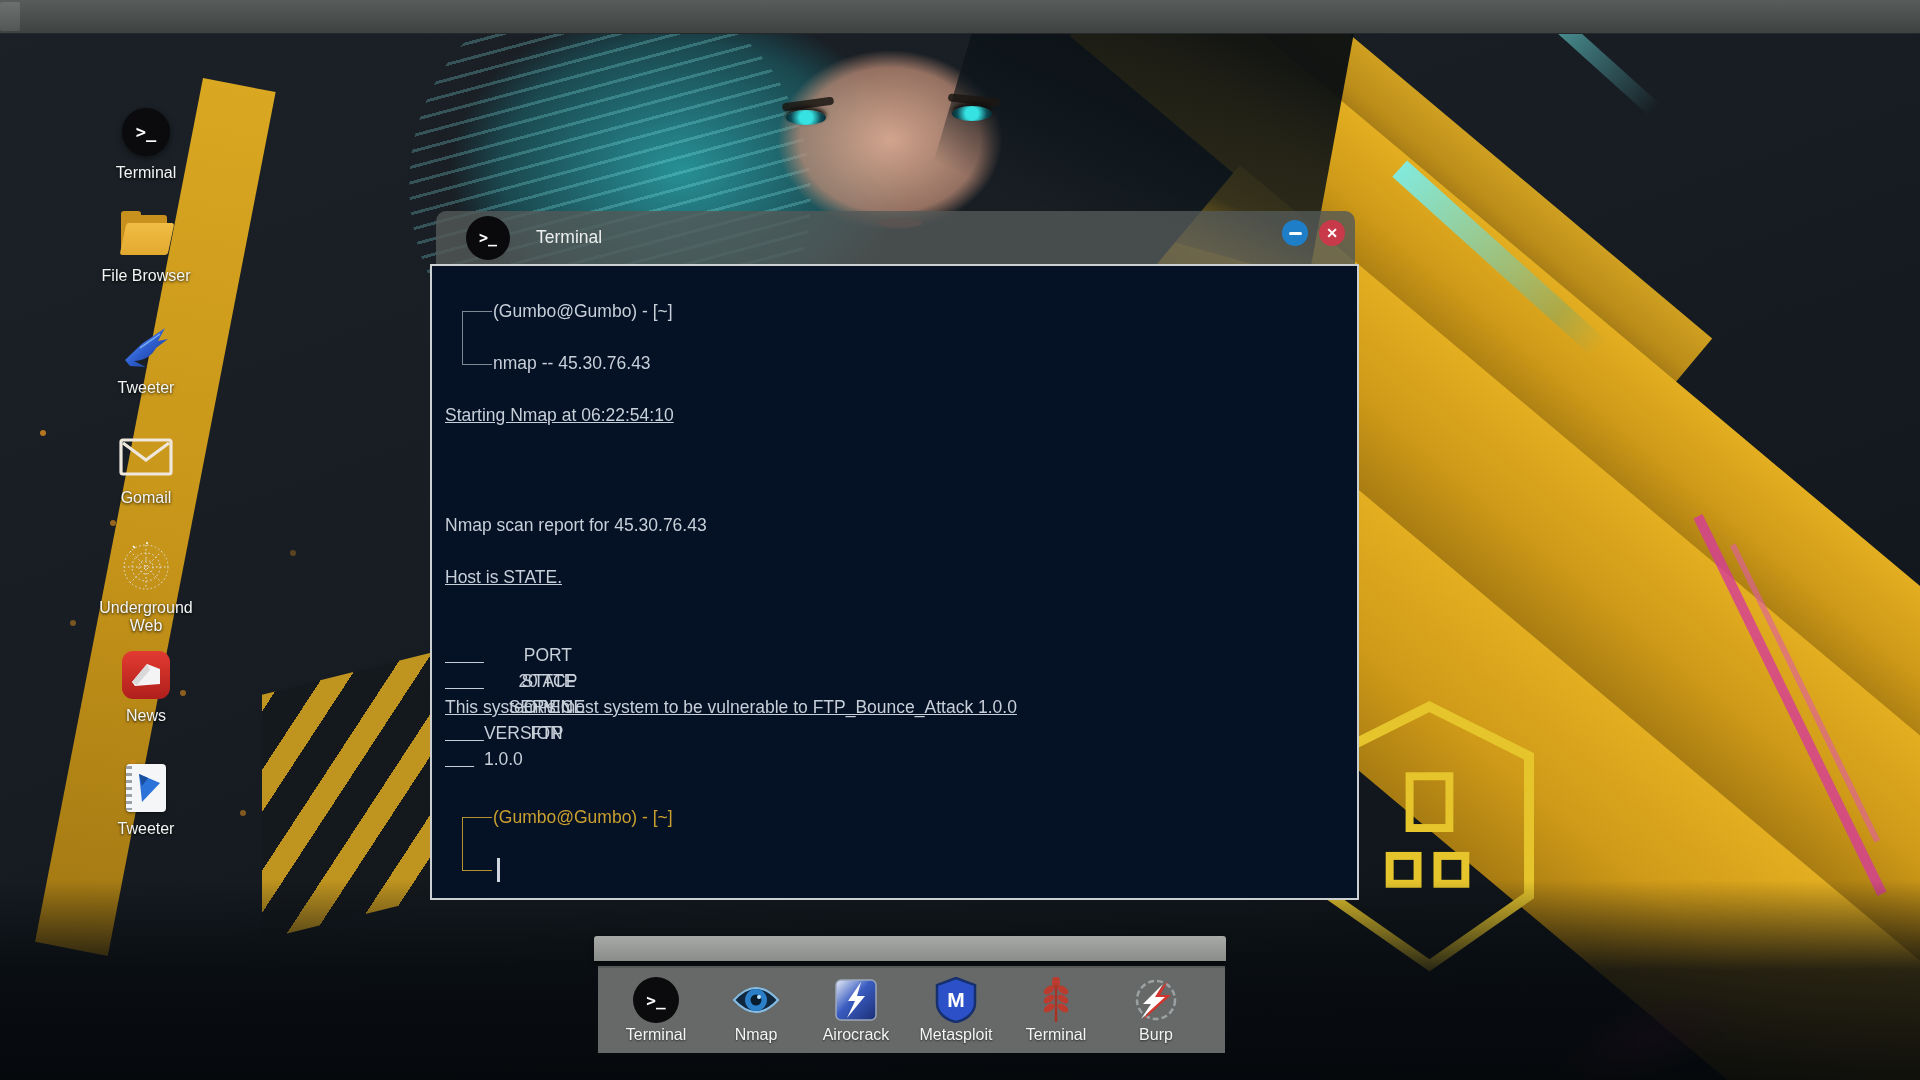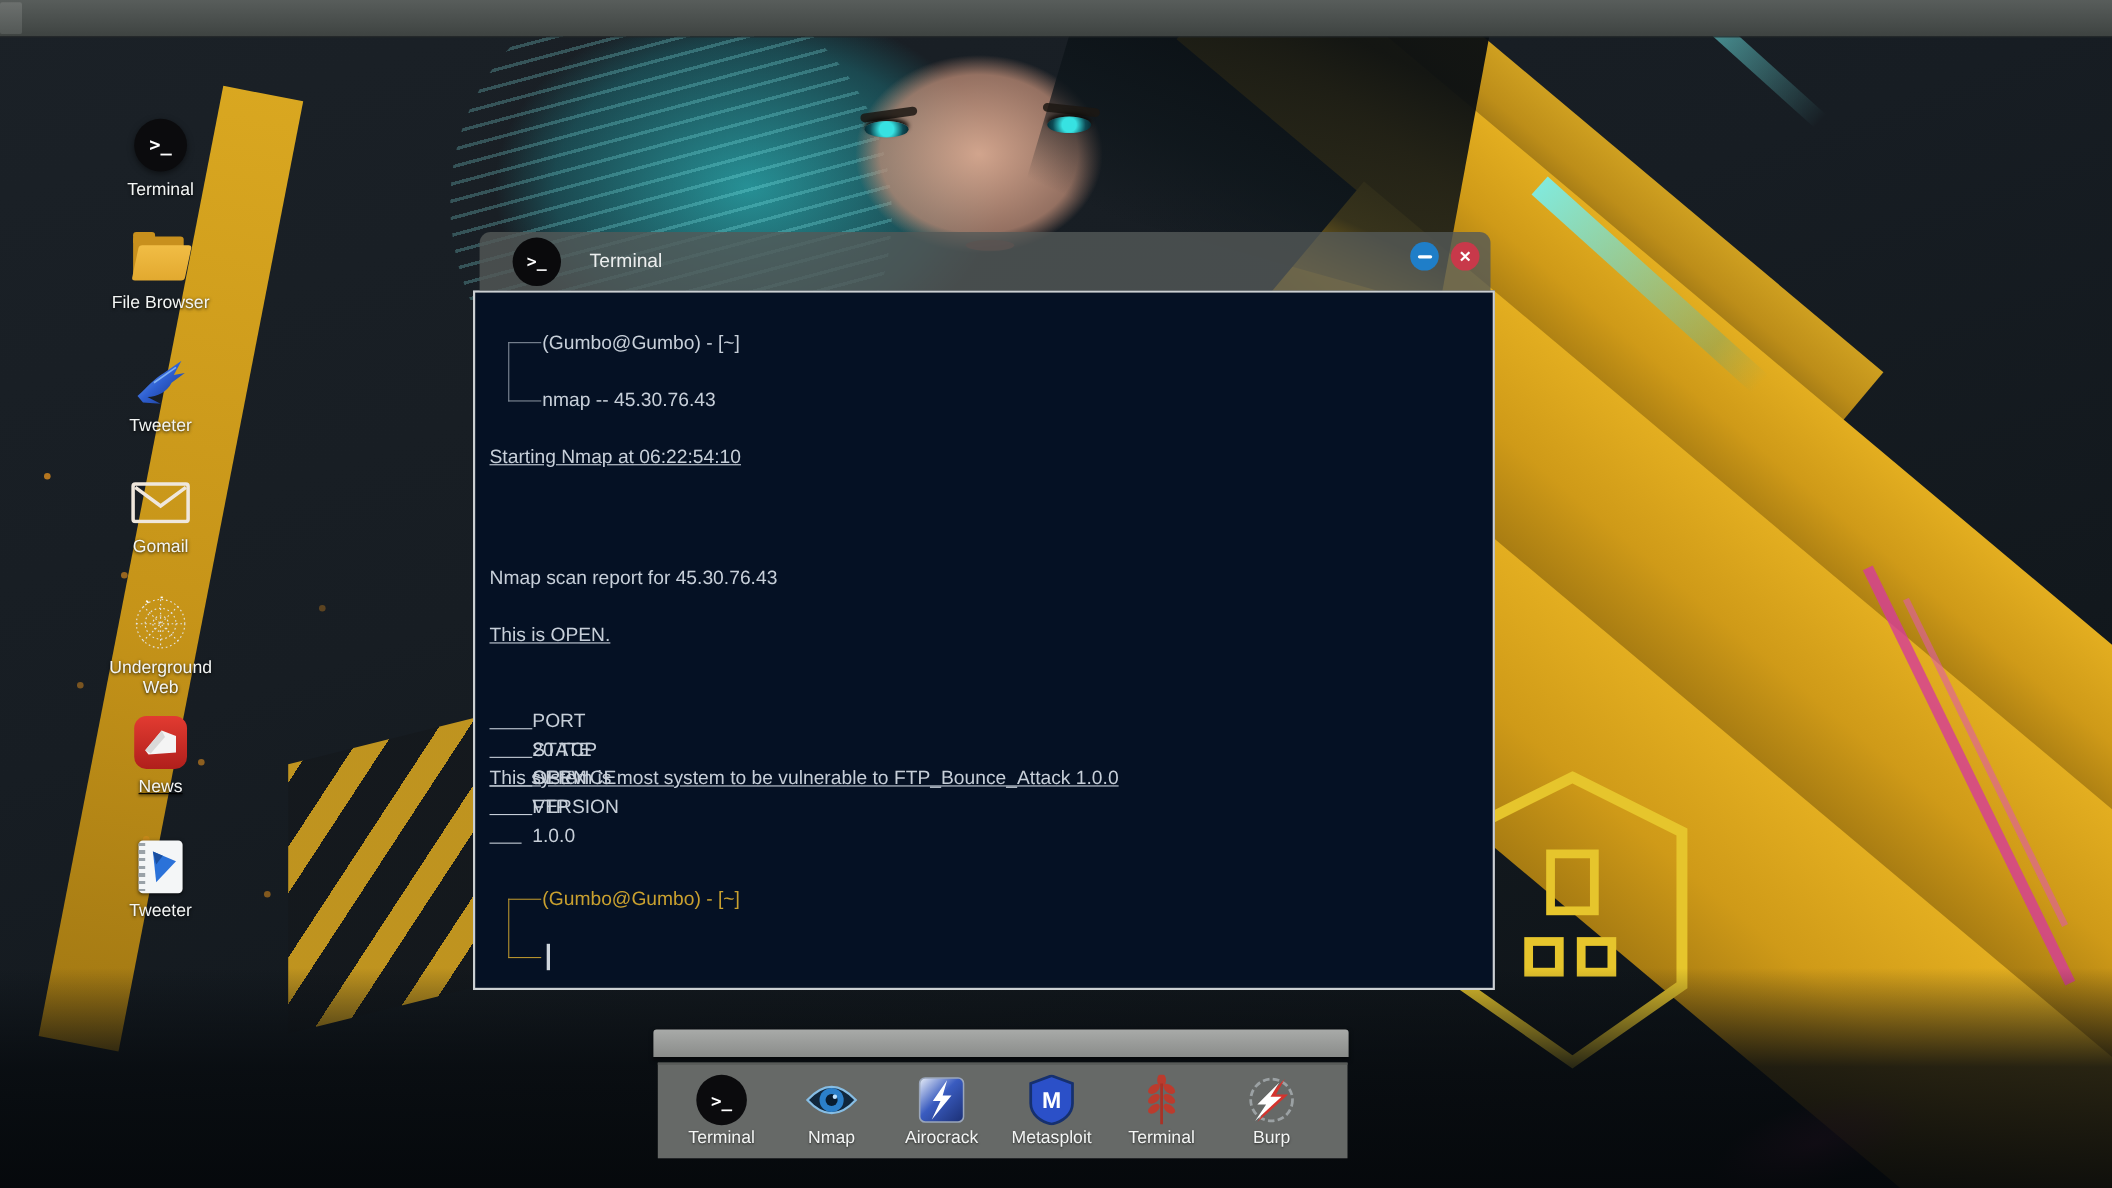--- a/index.html
+++ b/index.html
@@ -96,21 +96,21 @@
   .tline{height:26px;line-height:26px;white-space:pre;}
   .prompt{position:relative;padding-left:48px;}
   .prompt .tree{position:absolute;left:17px;top:13px;width:29px;height:52px;
     border-style:solid;border-width:1px 0 1px 1px;border-color:currentColor;opacity:.9;}
   .prompt .pl{height:26px;line-height:26px;}
   .prompt.grey{color:#8d97a3;}
   .prompt.grey .pl{color:#c7cfd9;}
   .prompt.gold{color:#c9a02f;}
   .prompt.gold .pl{color:#c9a02f;}
   .mt1{margin-top:26px;text-decoration:underline;} .mt2{margin-top:84px;}
-  .ptable .cell{display:inline-block;}
+  .ptable .cell{display:inline-block;text-align:center;}
   .ptable .c0{width:128px;} .ptable .c1{width:129px;} .ptable .c2{width:126px;}
   .cursor{display:inline-block;width:3px;height:24px;background:#cfd6dd;vertical-align:middle;margin-left:4px;}
 
   
   #dock-strip{left:594px;top:936px;width:632px;height:25px;z-index:12;border-radius:3px 3px 0 0;
     background:linear-gradient(180deg,#a8aaa8,#8a8c8a);box-shadow:0 2px 4px rgba(0,0,0,.5);}
   #dock{left:598px;top:966px;width:627px;height:87px;z-index:12;
     background:rgba(108,111,109,.95);border-top:2px solid #585b59;box-sizing:border-box;
     display:flex;padding-left:8px;}
   .dock-item{width:100px;text-align:center;padding-top:8px;}
@@ -216,21 +216,21 @@
           <line x1="3" y1="25" x2="47" y2="25"></line>
         <line x1="9" y1="9" x2="41" y2="41"></line>
           <line x1="41" y1="9" x2="9" y2="41"></line>
       </g>
       <path d="M25,1 l2,0 M12,4 l2,2" stroke="#fff" stroke-width="1.5"></path>
     </svg>
   </div>
   <div class="lbl">Underground Web</div>
 </div>
 
-<div class="abs desk-item" style="left:88px;top:649px;text-decoration:underline;">
+<div class="abs desk-item" style="left:88px;top:649px;">
   <div class="ic">
     <div class="news-tile">
       <svg width="34" height="30" viewBox="0 0 34 30">
         <polygon points="3,22 18,4 31,9 31,24 6,26" fill="#f4f4f4"></polygon>
         <polygon points="3,22 18,4 21,10 8,25" fill="#d9d9d9"></polygon>
       </svg>
     </div>
   </div>
   <div class="lbl">News</div>
 </div>
@@ -267,21 +267,21 @@
   <div id="term-body">
     <div class="prompt grey">
       <span class="tree"></span>
       <div class="pl">(Gumbo@Gumbo) - [~]</div>
       <div class="pl"></div>
       <div class="pl">nmap -- 45.30.76.43</div>
     </div>
 
     <div class="tline mt1">Starting Nmap at 06:22:54:10</div>
     <div class="tline mt2">Nmap scan report for 45.30.76.43</div>
-    <div class="tline mt1">This is OPEN.</div>
+    <div class="tline mt1">Host is STATE.</div>
 
     <div class="ptable">
       <div class="tline mt1">
         <span class="cell c0">PORT</span>
         <span class="cell c1">STATE</span>
         <span class="cell c2">SERVICE</span>
         <span class="cell">VERSION</span>
       </div>
       <div class="tline">
         <span class="cell c0">20 TCP</span>

